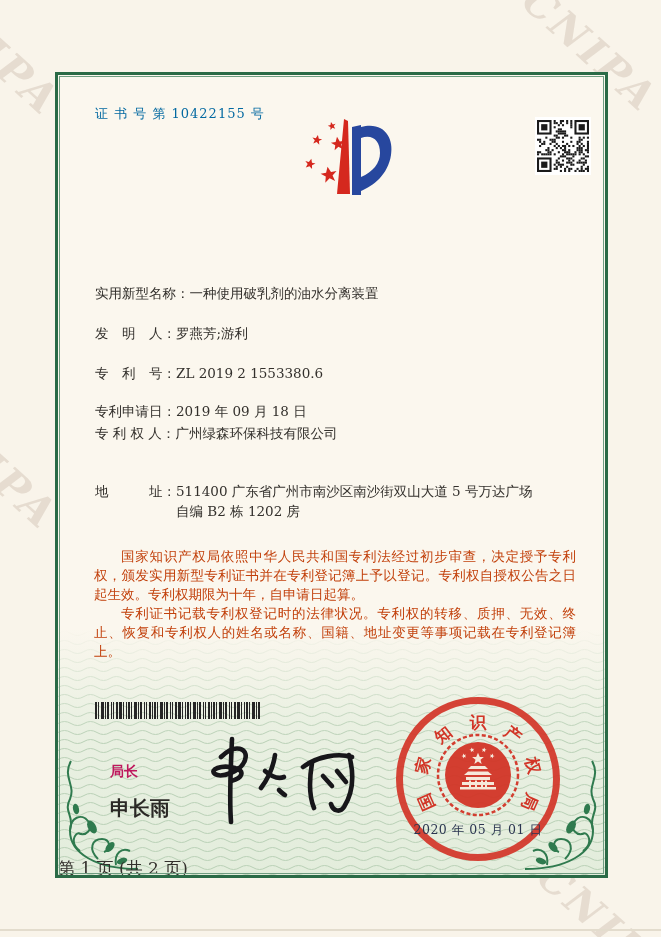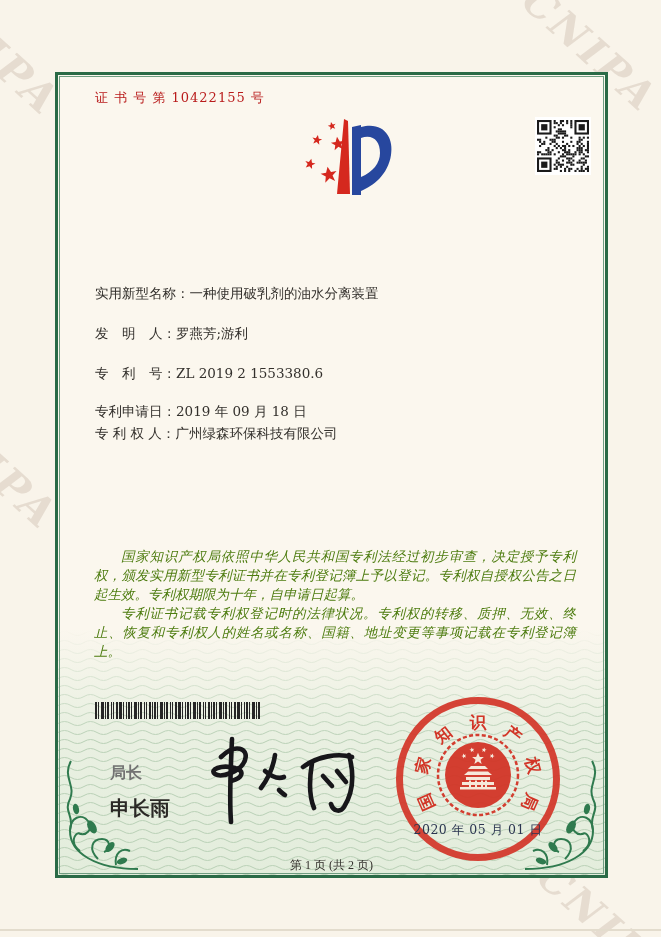--- a/index.html
+++ b/index.html
@@ -29,51 +29,51 @@
   .wm6{left:560px;top:852px;font-size:40px;}
   
   .frame{
     position:absolute;left:55px;top:72px;width:547px;height:800px;
     border:3px solid #2a6a46;background:#fbf7ee;z-index:2;overflow:hidden;
   }
   .frame::after{
     content:"";position:absolute;inset:1px;border:1px solid #6f9d81;pointer-events:none;z-index:40;
   }
   
-  .cert-no{position:absolute;left:37px;top:14px;font-size:13px;letter-spacing:1px;color:#b91c1c;z-index:5;}
+  .cert-no{position:absolute;left:37px;top:30px;font-size:13px;letter-spacing:1px;color:#0369a1;z-index:5;}
   .logo{position:absolute;left:230px;top:36px;width:110px;height:88px;z-index:5;}
   .qr{position:absolute;left:477px;top:42px;width:52px;height:54px;background:#fff;padding:2px;z-index:5;}
   .title{
     position:absolute;left:0;top:126px;width:100%;text-align:center;
     font-size:30px;font-weight:bold;letter-spacing:11px;text-indent:11px;color:#17140f;z-index:5;
   }
   
   .row{position:absolute;left:37px;white-space:nowrap;font-size:13.5px;color:#33302c;z-index:5;line-height:20px;}
   .r1{top:208px;} .r2{top:248px;} .r3{top:288px;} .r4{top:326px;} .r5{top:348px;}
   .r6{top:406px;} .r7{top:448px;}
   .addr2{margin-left:81px;}
   .pair2{position:absolute;left:253px;top:0;}
   
   .legal{
     position:absolute;left:36px;top:472px;width:482px;z-index:5;
-    font-size:13.5px;line-height:19px;color:#4d7c0f;
-    font-style:italic;text-align:justify;
+    font-size:13.5px;line-height:19px;color:#c2410c;
+    text-align:justify;
   }
   .legal p{margin:0;text-indent:2em;}
   
   .bottom-bg{
     position:absolute;left:0;right:0;bottom:0;height:246px;z-index:3;
     background:linear-gradient(to bottom, rgba(231,239,226,0) 0%, rgba(228,238,222,.75) 38%, #e3eddc 100%);
   }
   .bottom-bg svg{position:absolute;inset:0;width:100%;height:100%;
     -webkit-mask-image:linear-gradient(to bottom,transparent,#000 45%);
     mask-image:linear-gradient(to bottom,transparent,#000 45%);}
   .barcode{position:absolute;left:37px;top:627px;width:166px;height:17px;z-index:6;}
-  .signoff-title{position:absolute;left:52px;top:688px;font-size:16px;font-weight:600;
-    font-family:"DejaVu Sans","Liberation Sans",sans-serif;color:#737373;z-index:6;}
+  .signoff-title{position:absolute;left:52px;top:688px;font-size:14px;font-weight:600;
+    font-family:"DejaVu Sans","Liberation Sans",sans-serif;color:#be185d;z-index:6;}
   .signoff-name{position:absolute;left:52px;top:720px;font-size:20px;font-weight:600;
     font-family:"DejaVu Sans","Liberation Sans",sans-serif;color:#2b2926;z-index:6;}
   .signature{position:absolute;left:133px;top:658px;width:170px;height:95px;z-index:6;}
   
   .seal{position:absolute;left:338px;top:622px;width:150px;height:150px;z-index:7;
     border:7px solid rgba(211,52,39,.92);border-radius:50%;}
   .seal-emblem{position:absolute;left:50%;top:47%;transform:translate(-50%,-50%);opacity:.95;}
   .seal-char{
     position:absolute;left:50%;top:50%;
     font-size:16.5px;font-weight:bold;color:#d23527;z-index:8;
@@ -86,22 +86,22 @@
   .sc5{transform:translate(-50%,-50%) rotate(76deg)   translateY(-56px);}
   .sc6{transform:translate(-50%,-50%) rotate(114deg)  translateY(-56px);}
   .seal-date{
     position:absolute;left:50%;top:118px;transform:translateX(-50%);
     font-size:12.5px;color:#2a3550;white-space:nowrap;z-index:9;letter-spacing:.5px;
   }
   
   .orn{position:absolute;bottom:2px;width:86px;height:118px;z-index:6;}
   .orn-l{left:0;}
   .orn-r{right:0;transform:scaleX(-1);}
-  .page-info{position:absolute;left:0;top:782px;width:100%;text-align:center;
-    font-size:12px;color:#33302c;z-index:8;font-family:Liberation Serif, serif;}
+  .page-info{position:absolute;left:0;top:782px;width:100%;text-align:left;
+    font-size:17px;color:#33302c;z-index:8;}
   .footer-note{
     position:absolute;top:937px;left:50%;transform:translateX(-50%);
     background:#5eead4;padding:5px 28px 7px;font-size:13.5px;font-style:italic;
     color:#262420;z-index:4;white-space:nowrap;margin-top:12px;
   }
   .page-edge{position:absolute;left:0;right:0;top:929px;height:2px;background:#e3dccd;z-index:1;}
 </style>
 </head>
 <body>
 
@@ -327,20 +327,24 @@
   </div>
   <div class="row r3">
     <span>专　利　号：</span><span>ZL 2019 2 1553380.6</span>
   </div>
   <div class="row r4">
     <span>专利申请日：</span><span>2019 年 09 月 18 日</span>
   </div>
   <div class="row r5">
     <span>专 利 权 人：</span><span>广州绿森环保科技有限公司</span>
   </div>
+  <div class="row r6">
+    <div><span>地　　　址：</span><span>511400 广东省广州市南沙区南沙街双山大道 5 号万达广场</span></div>
+    <div class="addr2">自编 B2 栋 1202 房</div>
+  </div>
 
   <div class="legal">
     <p>国家知识产权局依照中华人民共和国专利法经过初步审查，决定授予专利权，颁发实用新型专利证书并在专利登记簿上予以登记。专利权自授权公告之日起生效。专利权期限为十年，自申请日起算。</p>
     <p>专利证书记载专利权登记时的法律状况。专利权的转移、质押、无效、终止、恢复和专利权人的姓名或名称、国籍、地址变更等事项记载在专利登记簿上。</p>
   </div>
 
   <div class="bottom-bg">
     <svg>
       <defs>
         <pattern id="wv" width="26" height="9" patternUnits="userSpaceOnUse">

